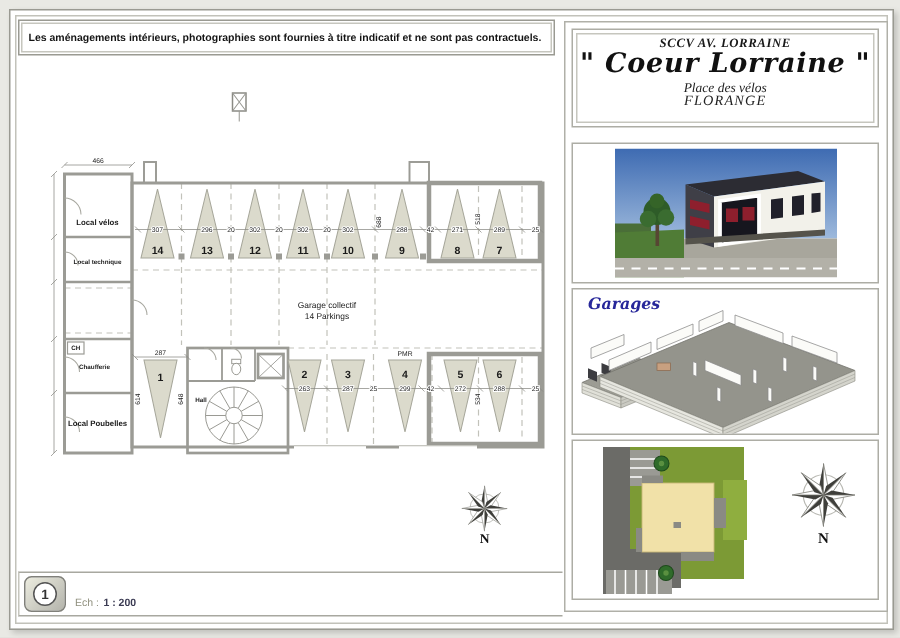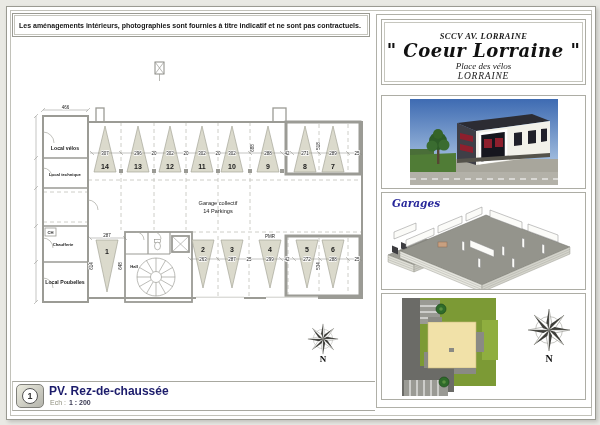--- a/index.html
+++ b/index.html
@@ -13,21 +13,21 @@
               border:1px solid #9a9a92;background:#fff;}
   .disclaimer .inner{position:absolute;left:1px;top:1px;right:1px;bottom:1px;
               border:1px solid #c6c6be;display:flex;align-items:center;}
   .disclaimer .txt{font-size:7px;font-weight:bold;color:#141414;padding:0 4px;letter-spacing:0;}
   
   .rightcol{position:absolute;left:376px;top:14px;width:214px;height:392px;
             border:1px solid #b0b0a8;background:#fff;}
   .panel{position:absolute;background:#fff;border:1px solid #adada5;}
   .p-title{left:381px;top:19px;width:203px;height:64px;}
   .p-title .inner{position:absolute;left:2px;top:2px;right:2px;bottom:2px;border:1px solid #c6c6be;
-                  display:flex;flex-direction:column;align-items:center;justify-content:flex-end;}
+                  display:flex;flex-direction:column;align-items:center;justify-content:flex-start;}
   .t-company{font-family:"Liberation Serif",serif;font-style:italic;font-weight:bold;
              font-size:8.5px;color:#1a1a1a;letter-spacing:.4px;}
   .t-project{font-family:"DejaVu Serif",serif;font-style:italic;font-weight:bold;
              font-size:18px;color:#111;line-height:20px;letter-spacing:.5px;}
   .t-addr{font-family:"Liberation Serif",serif;font-style:italic;font-size:9px;color:#222;}
   .t-city{font-family:"Liberation Serif",serif;font-style:italic;font-size:9.5px;color:#222;letter-spacing:.8px;}
   .p-render{left:381px;top:95px;width:203px;height:92px;display:flex;align-items:center;justify-content:center;}
   .p-axo{left:381px;top:192px;width:203px;height:96px;}
   .axo-label{position:absolute;top:4px;font-family:"DejaVu Serif",serif;font-style:italic;font-weight:bold;
              font-size:10.5px;color:#27279a;}
@@ -264,21 +264,21 @@
     <text class="pN" x="293" y="266">N</text>
   </svg>
 
   <div class="rightcol"></div>
 
   <div class="panel p-title">
     <div class="inner">
       <div class="t-company">SCCV AV. LORRAINE</div>
       <div class="t-project">" Coeur Lorraine "</div>
       <div class="t-addr">Place des vélos</div>
-      <div class="t-city">LORRAINE</div>
+      <div class="t-city">FLORANGE</div>
     </div>
   </div>
 
   <div class="panel p-render">
     <svg width="148" height="86" viewBox="0 0 148 86">
       <defs>
         <linearGradient id="sky" x1="0" y1="0" x2="0" y2="1">
           <stop offset="0" stop-color="#3e6bb2"></stop>
             <stop offset="1" stop-color="#9db9dc"></stop>
         </linearGradient>
@@ -415,18 +415,17 @@
           </g>
       </g>
       <text class="siteN" x="167" y="68">N</text>
     </svg>
   </div>
 
   <div class="footer">
     <div class="chip">
       <div class="circ">1</div>
     </div>
-    <div class="f-title">PV. Rez-de-chaussée</div>
     <div class="f-scale">
       <span>Ech :</span><b>1 : 200</b>
     </div>
   </div>
 </div>
 
 </body></html>

